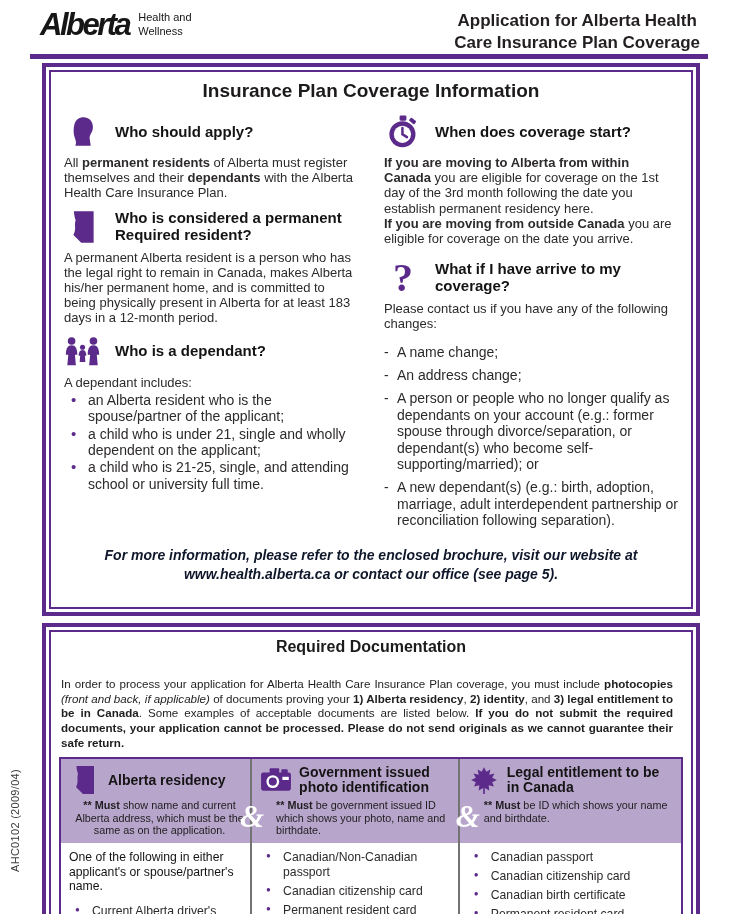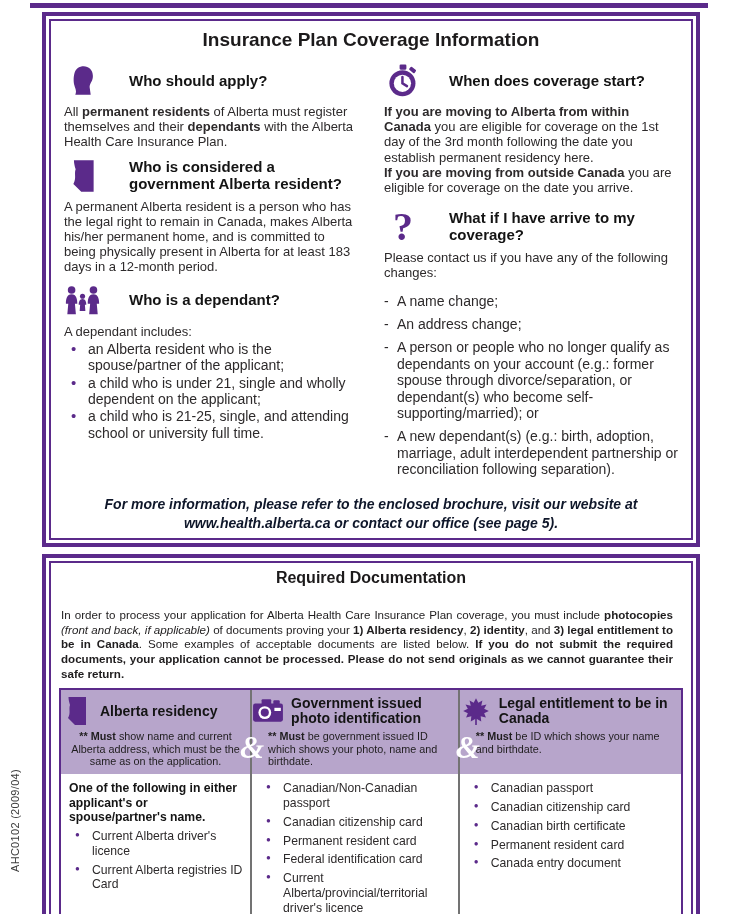--- a/index.html
+++ b/index.html
@@ -14,28 +14,28 @@
   .hdr{display:flex; justify-content:space-between; align-items:flex-start; padding:9px 38px 0 40px; height:42px;}
   .logo{display:flex; align-items:center; gap:9px;}
   .logo-word{font-size:31px; font-weight:700; font-style:italic; letter-spacing:-2.5px; color:#161616; line-height:1;}
   .logo-sub{font-size:11px; line-height:1.2; color:#161616;}
   .logo-sub div{white-space:nowrap;}
   .hdr-title{font-size:17px; font-weight:700; line-height:1.28; color:#231f20; text-align:center; margin-top:1px;}
   .hdr-rule{height:5px; background:#5b2a8a; margin:3px 30px 0 30px;}
 
   
   .dbox{border:4px solid #5b2a8a; padding:3px; margin:4px 38px 0 42px; background:#fff;}
-  .dbox-inner{border:2px solid #5b2a8a; padding:6px 13px 4px 13px;}
+  .dbox-inner{border:2px solid #5b2a8a; padding:6px 13px 22px 13px;}
 
   
   .info-title{font-size:19px; font-weight:700; text-align:center; color:#1c1a1b; margin:2px 0 8px 0;}
   .cols{display:flex; gap:26px;}
   .col{flex:1; min-width:0;}
   .sect{margin-bottom:8px;}
-  .sect-head{display:flex; align-items:center; gap:27px; margin:4px 0 5px 0; min-height:36px;}
+  .sect-head{display:flex; align-items:center; gap:13px; margin:4px 0 5px 0; min-height:36px;}
   .icn{width:38px; display:flex; justify-content:center; align-items:center; flex:0 0 38px;}
   .icn svg{display:block;}
   .sect-head h3{font-size:15px; font-weight:700; line-height:1.12; color:#141414; margin:0;}
   .body{font-size:13px; line-height:1.17; margin:0 0 6px 0;}
   .qmark{font-family:"Liberation Serif", serif; font-size:40px; font-weight:700; color:#5b2a8a; line-height:0.8;}
 
   ul.plain{list-style:none; margin:2px 0 0 0; padding:0; font-size:14px; line-height:1.17;}
   ul.bullet-list li{position:relative; padding-left:24px; margin:0 0 1px 0;}
   ul.bullet-list li::before{content:"•"; position:absolute; left:7px; top:-1px; color:#5b2a8a; font-size:15px;}
   ul.dash-list li{position:relative; padding-left:13px; margin:0 0 7px 0;}
@@ -43,48 +43,61 @@
 
   .info-footer{font-size:14px; font-weight:700; font-style:italic; text-align:center; line-height:1.3; margin:10px 18px 2px 18px; color:#0f172a;}
 
   
   .req-inner{padding:4px 8px 8px 8px;}
   .req-title{font-size:16px; font-weight:700; text-align:center; color:#1c1a1b; margin:2px 0 21px 0;}
   .req-intro{font-size:11.6px; line-height:1.28; text-align:justify; margin:0 10px 6px 2px; color:#1f1d1e;}
 
   .doc-table{position:relative; width:100%; border:2px solid #5b2a8a; display:grid;
              grid-template-columns:30.5% 33.5% 36%; grid-template-rows:84px auto; box-sizing:border-box;}
-  .th{background:#b7a5cb; padding:5px 6px 4px 0; box-sizing:border-box; overflow:visible;}
+  .th{background:#b7a5cb; padding:5px 6px 4px 8px; box-sizing:border-box; overflow:visible;}
   .td{background:#fff; padding:7px 4px 6px 4px; box-sizing:border-box;}
   .c2,.c3{border-left:2px solid #737373;}
   .th-top{display:flex; align-items:center; gap:7px; min-height:32px;}
   .th-top h4{font-size:14px; font-weight:700; line-height:1.05; color:#141414; margin:0;}
   .th-icn{flex:0 0 32px; display:flex; justify-content:center;}
   .th-note{font-size:10.8px; line-height:1.18; margin:3px 0 0 16px; color:#1f1d1e;}
   .amp{position:absolute; top:42px; color:#fff; font-family:"Liberation Serif", serif;
        font-style:italic; font-weight:700; font-size:31px; line-height:1; z-index:2;}
   .amp1{left:calc(30.5% - 10px);} .amp2{left:calc(64% - 2px);}
-  .td-lead{font-size:12.2px; font-weight:700; line-height:1.2; margin:0 0 4px 4px; color:#141414;}
+  .td-lead{font-size:12.2px; font-weight:400; line-height:1.2; margin:0 0 10px 4px; color:#141414;}
   ul.doc-list{list-style:none; margin:0; padding:0; font-size:12.2px; line-height:1.22;}
   ul.doc-list li{position:relative; padding-left:27px; margin:0 0 4px 0;}
   ul.doc-list li::before{content:"●"; position:absolute; left:10px; top:1px; color:#5b2a8a; font-size:8px;}
 
   
   .vertical-code{position:absolute; left:9px; top:752px; height:120px;
                  writing-mode:vertical-rl; transform:rotate(180deg);
                  font-size:11px; color:#3c3c3c; letter-spacing:0.3px;}
   .ic-purple{fill:#5b2a8a;}
 </style>
 </head>
 <body>
 
 <div class="page">
 
   <span class="vertical-code">AHC0102  (2009/04)</span>
 
+  <header class="hdr">
+    <div class="logo">
+      <span class="logo-word">Alberta</span>
+      <span class="logo-sub">
+        <div>Health and</div>
+        <div>Wellness</div>
+      </span>
+    </div>
+    <div class="hdr-title">
+      <div>Application for Alberta Health</div>
+      <div>Care Insurance Plan Coverage</div>
+    </div>
+  </header>
   <div class="hdr-rule"></div>
 
   <section class="dbox">
     <div class="dbox-inner">
       <h2 class="info-title">Insurance Plan Coverage Information</h2>
 
       <div class="cols">
 
         <div class="col">
 
@@ -100,21 +113,21 @@
             <p class="body"><span>All </span><span class="b">permanent residents</span><span> of Alberta must register themselves and their </span><span class="b">dependants</span><span> with the Alberta Health Care Insurance Plan.</span></p>
           </div>
 
           <div class="sect">
             <div class="sect-head">
               <span class="icn">
                 <svg width="27" height="34" viewBox="0 0 24 30">
                     <path class="ic-purple" d="M3.5 1 H21 V29 H10 L3 22 C6 17 3.5 13 5 9 C4 6 3.5 3 3.5 1 Z"></path>
                   </svg>
               </span>
-              <h3>Who is considered a government Alberta resident?</h3>
+              <h3>Who is considered a permanent Required resident?</h3>
             </div>
             <p class="body">A permanent Alberta resident is a person who has the legal right to remain in Canada, makes Alberta his/her permanent home, and is committed to being physically present in Alberta for at least 183 days in a 12-month period.</p>
           </div>
 
           <div class="sect">
             <div class="sect-head">
               <span class="icn">
                 <svg width="42" height="33" viewBox="0 0 40 31">
                   <g class="ic-purple">
                     <circle cx="8" cy="4.5" r="4"></circle>

